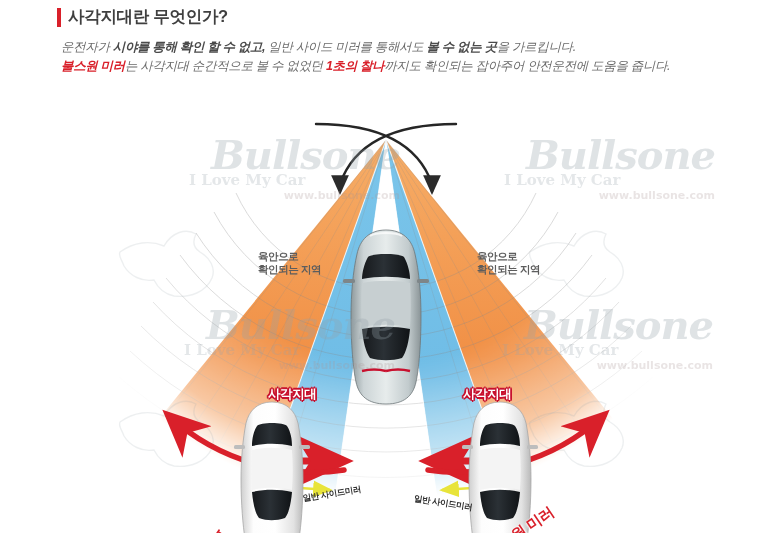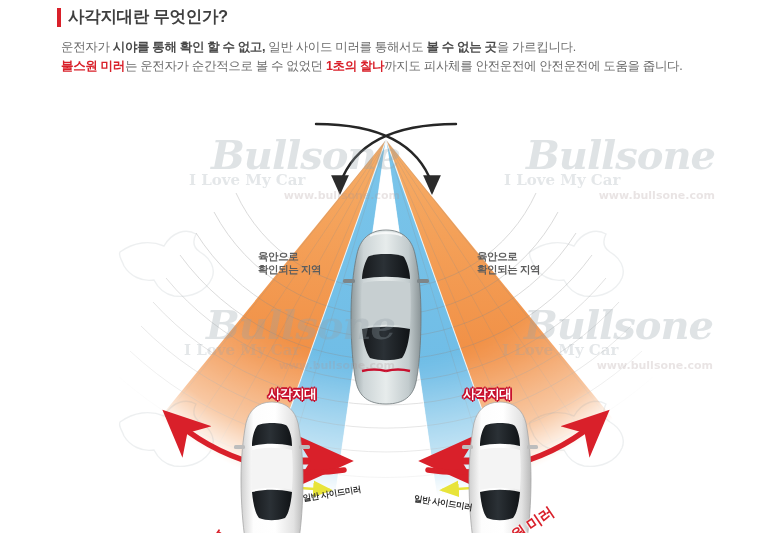--- a/index.html
+++ b/index.html
@@ -12,21 +12,21 @@
     position:relative;
   }
   #root{position:absolute;left:0;top:0;width:698px;height:533px;border-radius:14px;}
 
   
   .header{position:absolute;left:57px;top:6px;display:flex;align-items:center;}
   .title-bar{width:4px;height:19px;background:#d9202a;margin-right:7px;border-radius:0;}
   .title-text{font-size:16.5px;font-weight:bold;color:#3f3f3f;letter-spacing:-0.3px;white-space:nowrap;}
 
   .lede{position:absolute;left:61px;top:38px;width:700px;}
-  .lede-line{font-size:12.5px;color:#6b6b6b;letter-spacing:-0.35px;line-height:19px;white-space:nowrap;}
+  .lede-line{font-size:12.5px;color:#6b6b6b;letter-spacing:-0.35px;line-height:19px;white-space:nowrap;font-style:italic;}
   .lede-line b{color:#4a4a4a;font-weight:bold;}
   .lede-line .hl{color:#d9202a;font-weight:bold;}
 
   
   .stage{position:absolute;left:0;top:100px;width:773px;height:433px;overflow:hidden;background:#ffffff;}
   .stage svg{position:absolute;left:0;top:0;}
 
   
   .lbl{position:absolute;white-space:nowrap;line-height:13px;}
 
@@ -78,21 +78,21 @@
   <div class="header">
     <div class="title-bar"></div>
     <div class="title-text">사각지대란 무엇인가?</div>
   </div>
 
   <div class="lede">
     <div class="lede-line">
       <span>운전자가 </span><b>시야를 통해 확인 할 수 없고,</b><span> 일반 사이드 미러를 통해서도 </span><b>볼 수 없는 곳</b><span>을 가르킵니다.</span>
     </div>
     <div class="lede-line">
-      <span class="hl">불스원 미러</span><span>는 운전자가 순간적으로 볼 수 없었던 </span><span class="hl">1초의 찰나</span><span>까지도 피사체를 안전운전에 안전운전에 도움을 줍니다.</span>
+      <span class="hl">불스원 미러</span><span>는 사각지대 순간적으로 볼 수 없었던 </span><span class="hl">1초의 찰나</span><span>까지도 확인되는 잡아주어 안전운전에 도움을 줍니다.</span>
     </div>
   </div>
 
   <div class="stage">
 
     <svg width="773" height="433" viewBox="0 0 773 433">
       <defs>
 
         <radialGradient id="fanFade" cx="386" cy="40" r="360" gradientUnits="userSpaceOnUse">
           <stop offset="0%" stop-color="#fff" stop-opacity="1"></stop>

